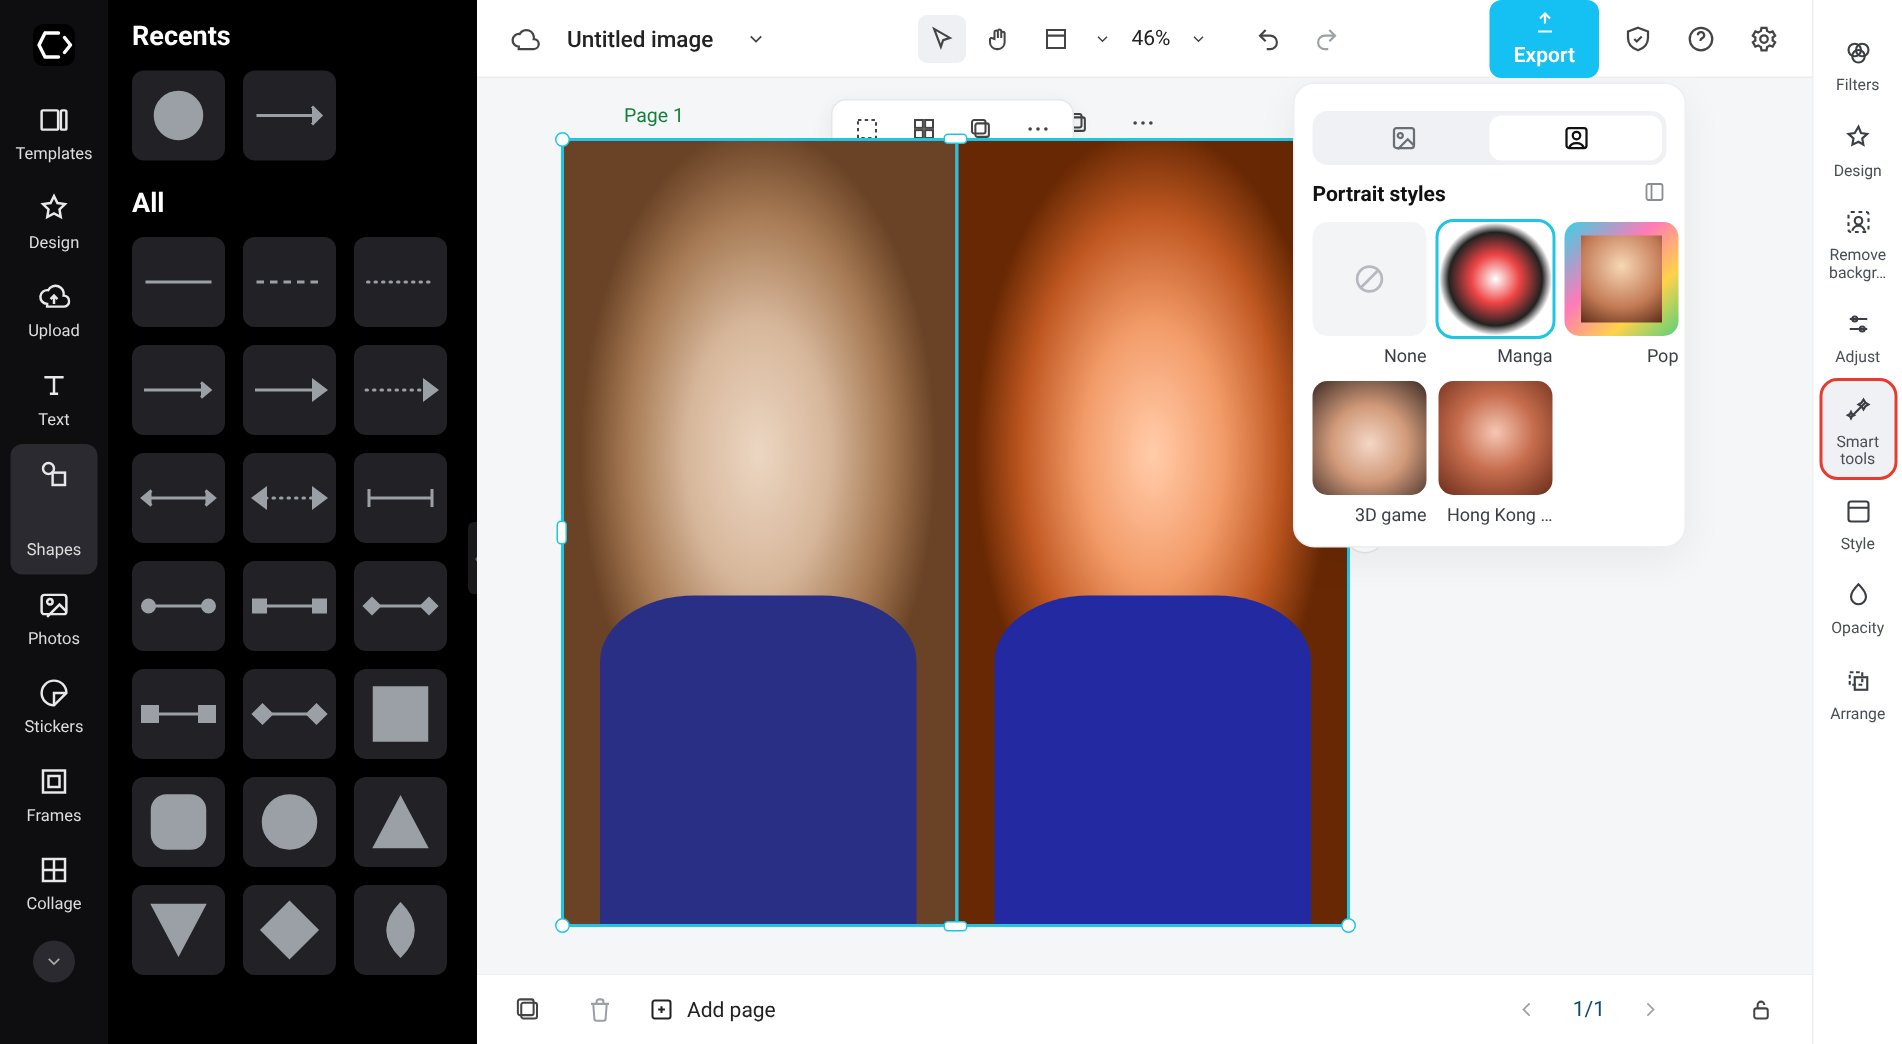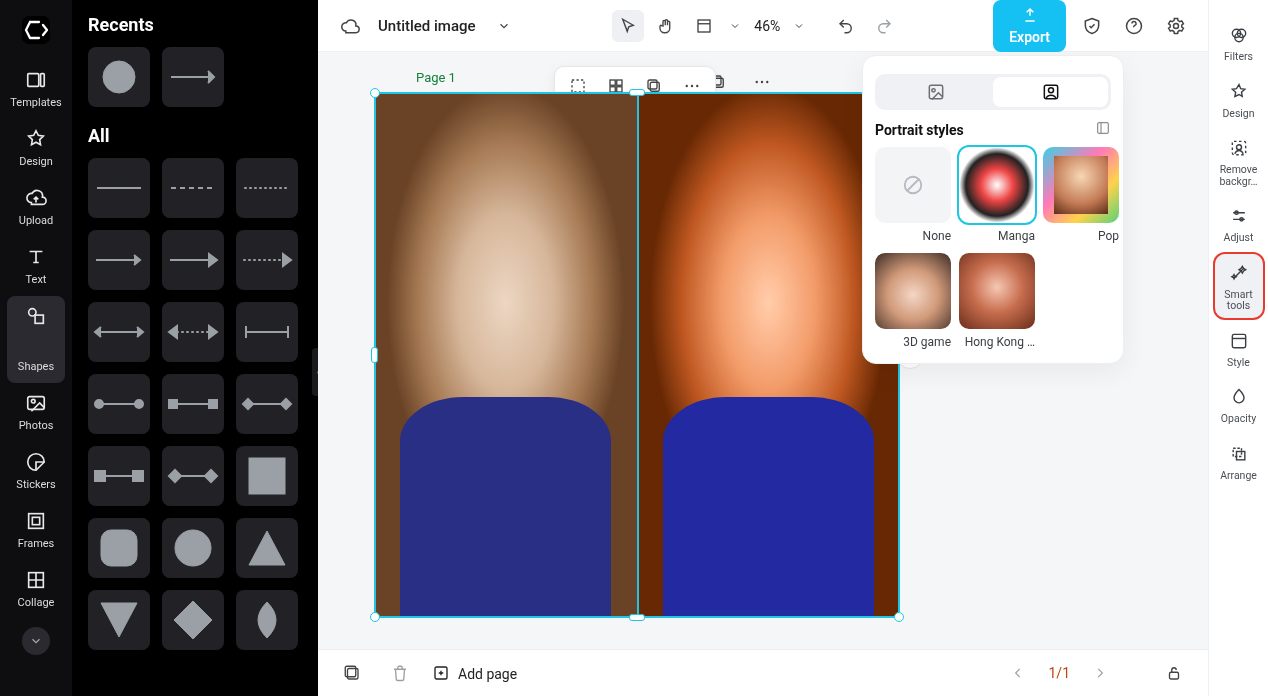--- a/index.html
+++ b/index.html
@@ -85,21 +85,21 @@
 .prop-item .picon { width:22px; height:22px; display:flex; align-items:center; justify-content:center; }
 .prop-item .plabel { font-size:10.5px; color:#4a4f56; margin-top:5px; text-align:center; line-height:1.1; }
 .prop-item.active { background:#f0f1f4; }
 .prop-item.highlight { outline:2px solid #e63b2e; outline-offset:0;align-items:center; }
 
 
 .bottom-bar { height:47px; border-top:1px solid #eee; display:flex; align-items:center; padding:0 18px; gap:16px; }
 .add-page { display:flex; align-items:flex-end; gap:8px; color:#222; font-size:14px; cursor:pointer; }
 .bottom-bar .bspacer { flex:1; }
 .pager { display:flex; align-items:center; gap:14px; color:#6a6f76; font-size:14px; }
-.pager .pg { color:#c2410c; }
+.pager .pg { color:#0c4a6e; }
 .ib { color:#9aa0a6; }
 </style>
 </head>
 <body>
 
 <div class="left-nav">
   <div class="logo">
     <svg width="30" height="30" viewBox="0 0 30 30">
         <rect x="1" y="1" width="28" height="28" rx="7" fill="#000" stroke="#fff" stroke-width="0"></rect>
         <path d="M9 7 L5 15 L9 23 M9 7 H18 M9 23 H18 M22 10 L26 15 L22 20" stroke="#fff" stroke-width="2.3" fill="none" stroke-linecap="round" stroke-linejoin="round"></path>

